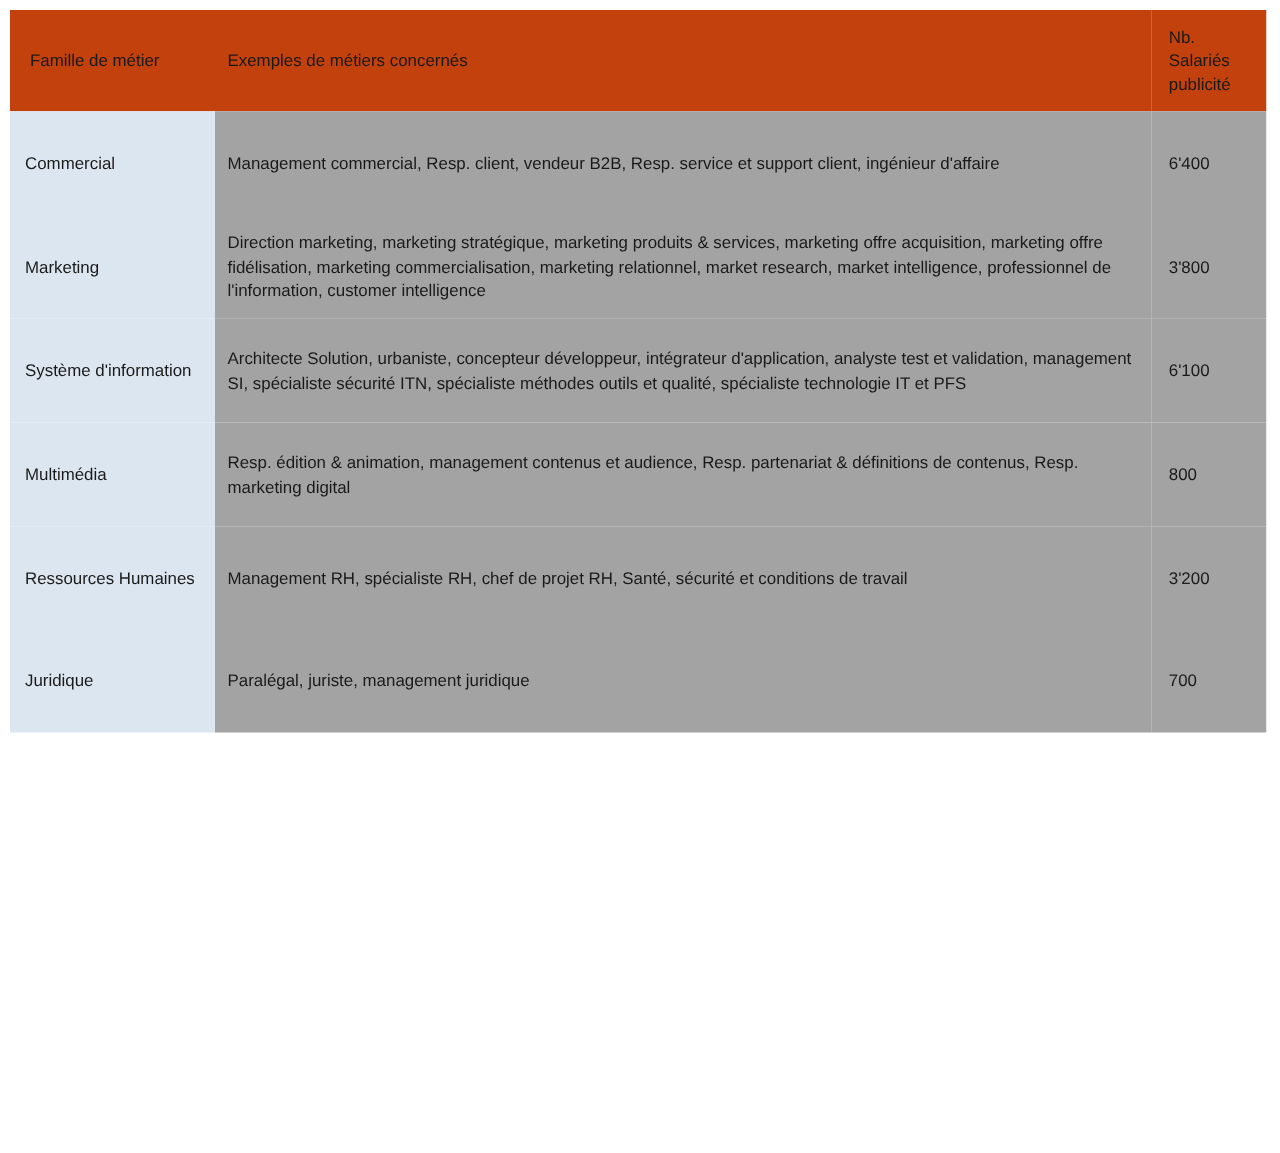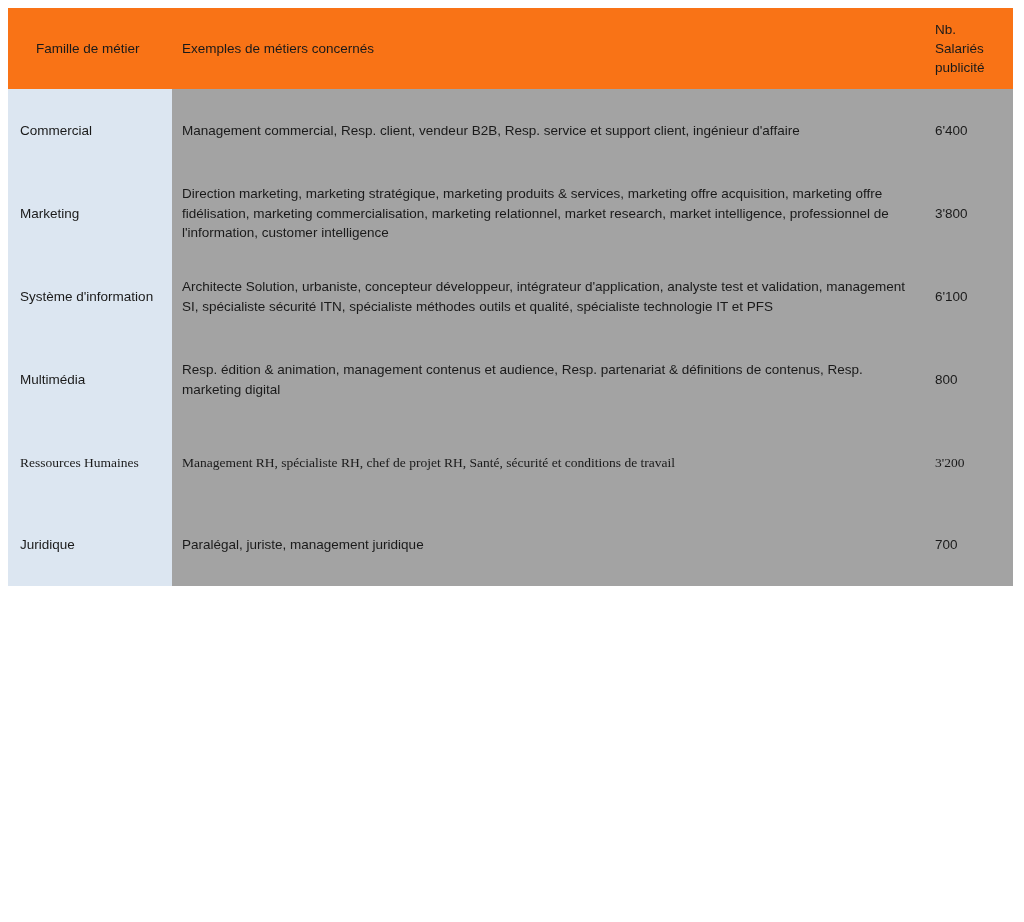--- a/index.html
+++ b/index.html
@@ -18,32 +18,32 @@
     top: 8px;
     width: 1005px;
     border-collapse: collapse;
     table-layout: fixed;
   }
   #job-families-table col.col-family   { width: 164px; }
   #job-families-table col.col-examples { width: 749px; }
   #job-families-table col.col-count    { width: 92px; }
 
   thead th {
-    background: #f97316;
+    background: #c2410c;
     font-weight: normal;
     font-size: 13.5px;
     color: #1a1a1a;
     text-align: left;
     vertical-align: middle;
     line-height: 1.42;
     padding: 0;
     height: 81px;
     border: 0;
   }
-  th.th-family   { padding-left: 28px; margin-top: 20px; }
+  th.th-family   { padding-left: 16px; margin-top: 20px; }
   th.th-examples { padding-left: 10px; }
   th.th-count    { padding-left: 14px; }
 
   tbody td {
     font-size: 13.5px;
     color: #1a1a1a;
     vertical-align: middle;
     line-height: 1.46;
     padding: 0;
     border: 0;
@@ -64,21 +64,21 @@
     white-space: nowrap;
   }
   
   tr[data-rowindex="0"] td { height: 83px; }
   tr[data-rowindex="1"] td { height: 83px; }
   tr[data-rowindex="2"] td { height: 81px; }
   tr[data-rowindex="3"] td { height: 83px; }
   tr[data-rowindex="4"] td { height: 83px; }
   tr[data-rowindex="5"] td { height: 83px; }
   tr[data-rowindex="6"] td { height: 83px; }
-  tr[data-rowindex="7"] td { height: 83px; font-family: Liberation Serif, serif; }
+  tr[data-rowindex="7"] td { height: 83px; }
   tr[data-rowindex="8"] td { height: 83px; }
   tr[data-rowindex="9"] td { height: 82px; }
 </style>
 </head>
 <body>
 
 <table id="job-families-table">
   <colgroup>
     <col class="col-family">
     <col class="col-examples">

